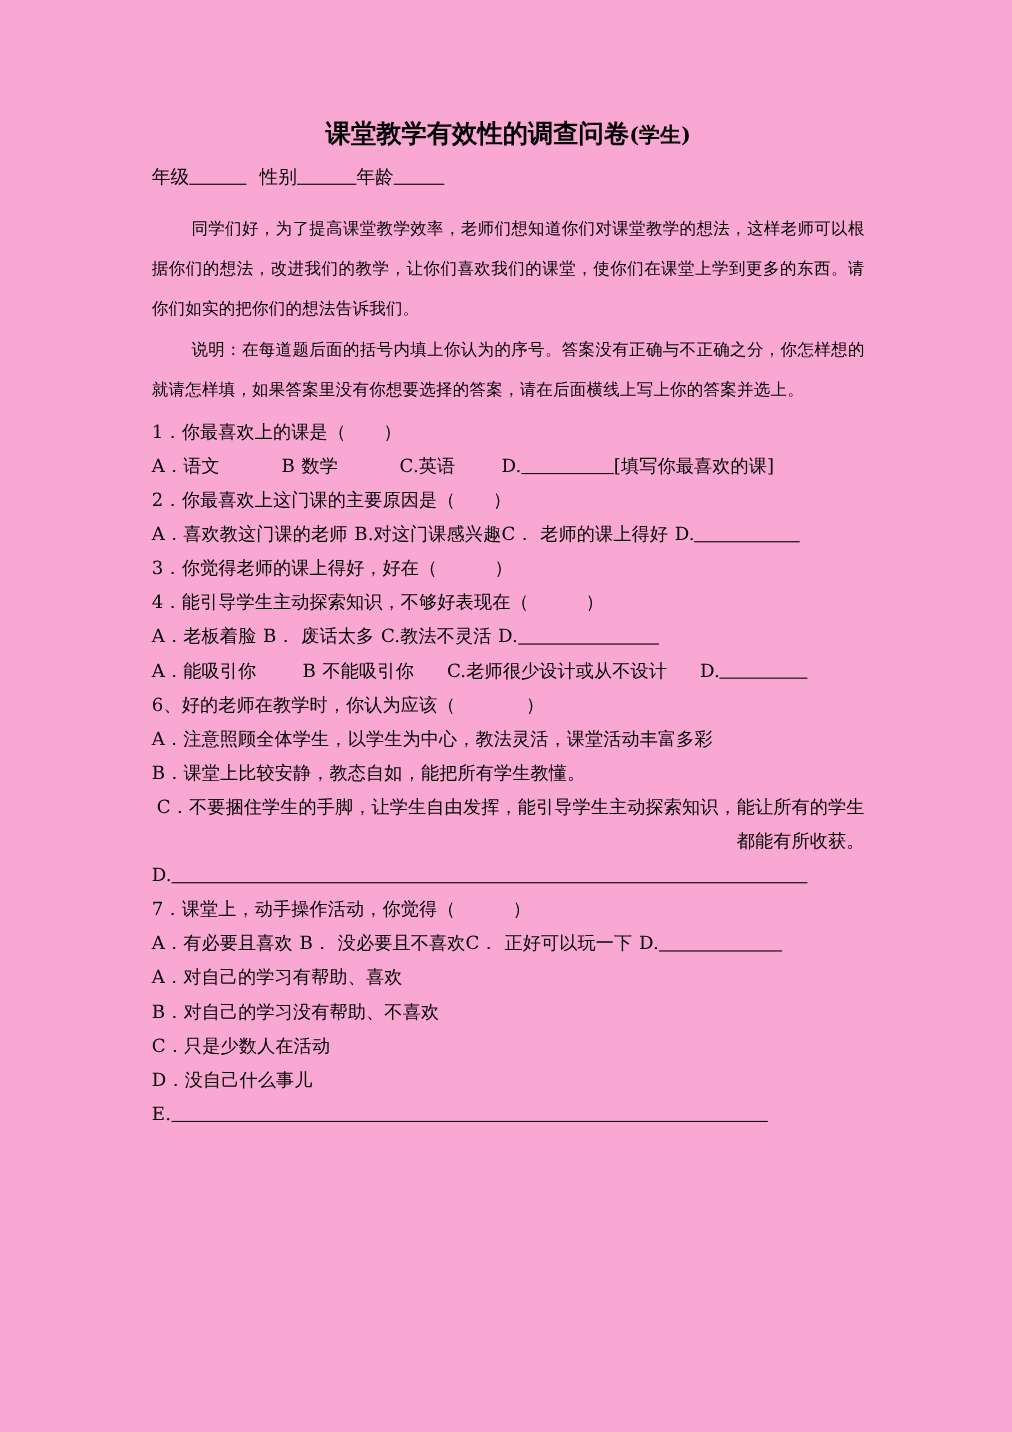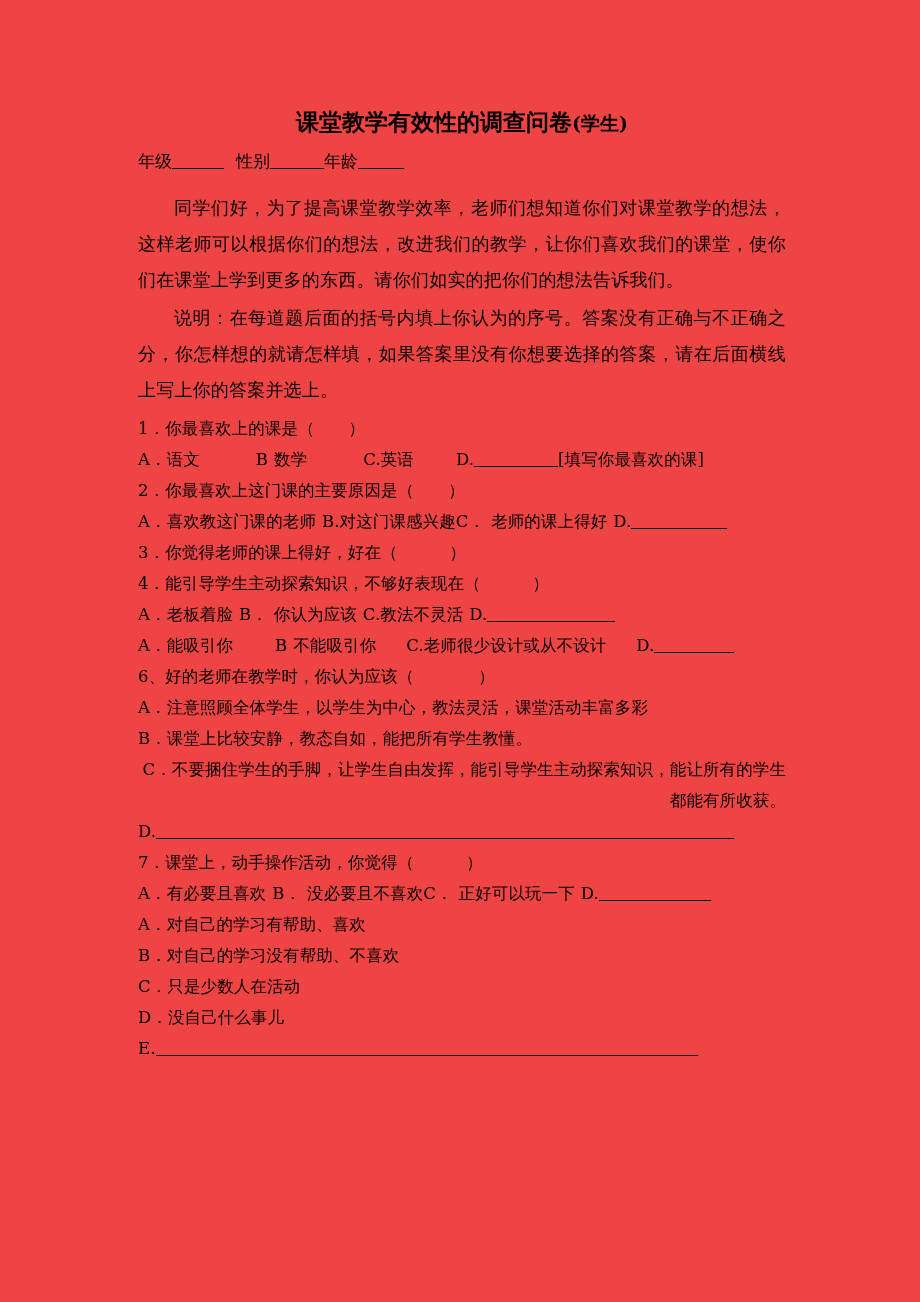--- a/index.html
+++ b/index.html
@@ -13,21 +13,21 @@
     position: relative;
     font-family: "DejaVu Serif", "Liberation Serif", serif;
     color: #000000;
     overflow: hidden;
   }
   .page {
     position: absolute;
     left: 0; top: 0;
     width: 920px;
     height: 1302px;
-    background: #ef4444;
+    background: #f9a8d4;
   }
   .content {
     position: absolute;
     left: 138px;
     top: 105px;
     width: 648px;
   }
 
   
   .doc-title {
@@ -58,21 +58,21 @@
     height: 15px;
     vertical-align: -2px;
   }
   .w52 { width: 52px; }
   .w54 { width: 54px; }
   .w46 { width: 46px; }
   .gap-sm { display:inline-block; width: 12px; }
 
   
   .para {
-    font-size: 18px;
+    font-size: 15px;
     line-height: 36px;
     text-align: justify;
     text-justify: inter-ideograph;
     text-indent: 36px;
     margin: 0 0 2px 0;
     letter-spacing: 0.2px;
   }
 
   
   .qline {
@@ -137,21 +137,21 @@
     <div class="qline"><span class="latin">2．</span><span>你最喜欢上这门课的主要原因是（</span><span class="paren-gap"></span><span>）</span></div>
     <div class="qline"><span class="latin">A．</span><span>喜欢教这门课的老师</span><span class="sp1"></span><span class="latin">B.</span><span>对这门课感兴趣</span><span class="latin">C．</span><span class="sp1"></span><span>老师的课上得好</span><span class="sp1"></span><span class="latin">D.</span><span class="blank b96"></span></div>
   </div>
 
   <div class="qblock">
     <div class="qline"><span class="latin">3．</span><span>你觉得老师的课上得好，好在（</span><span class="paren-gap-lg"></span><span>）</span></div>
   </div>
 
   <div class="qblock">
     <div class="qline"><span class="latin">4．</span><span>能引导学生主动探索知识，不够好表现在（</span><span class="paren-gap-lg"></span><span>）</span></div>
-    <div class="qline"><span class="latin">A．</span><span>老板着脸</span><span class="sp1"></span><span class="latin">B．</span><span class="sp1"></span><span>你认为应该</span><span class="sp1"></span><span class="latin">C.</span><span>教法不灵活</span><span class="sp1"></span><span class="latin">D.</span><span class="blank b128"></span></div>
+    <div class="qline"><span class="latin">A．</span><span>老板着脸</span><span class="sp1"></span><span class="latin">B．</span><span class="sp1"></span><span>废话太多</span><span class="sp1"></span><span class="latin">C.</span><span>教法不灵活</span><span class="sp1"></span><span class="latin">D.</span><span class="blank b128"></span></div>
   </div>
 
   <div class="qblock">
     <div class="qline"><span class="latin">A．</span><span>能吸引你</span><span class="sp5"></span><span class="latin">B</span><span class="sp1"></span><span>不能吸引你</span><span class="sp4"></span><span class="latin">C.</span><span>老师很少设计或从不设计</span><span class="sp4"></span><span class="latin">D.</span><span class="blank b80"></span></div>
   </div>
 
   <div class="qblock">
     <div class="qline"><span class="latin">6、</span><span>好的老师在教学时，你认为应该（</span><span class="paren-gap-xl"></span><span>）</span></div>
     <div class="qline"><span class="latin">A．</span><span>注意照顾全体学生，以学生为中心，教法灵活，课堂活动丰富多彩</span></div>
     <div class="qline"><span class="latin">B．</span><span>课堂上比较安静，教态自如，能把所有学生教懂。</span></div>

